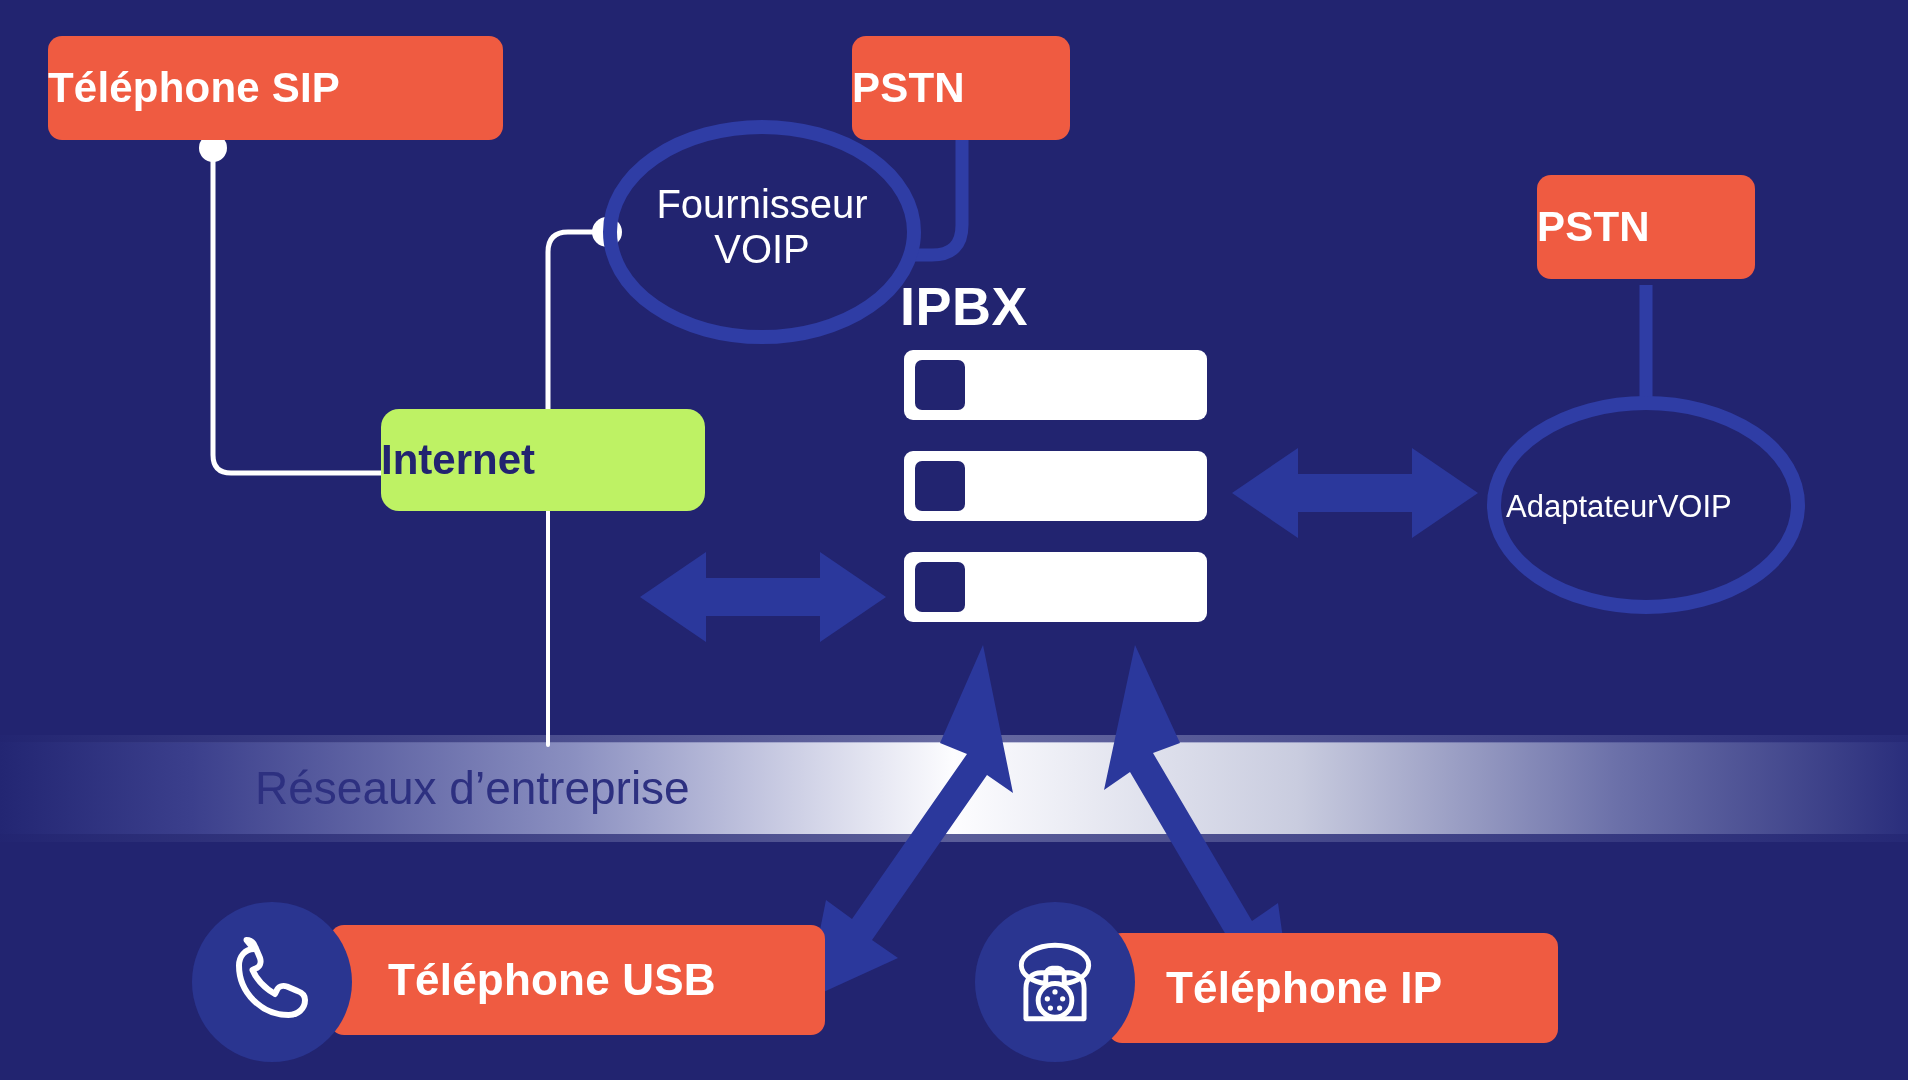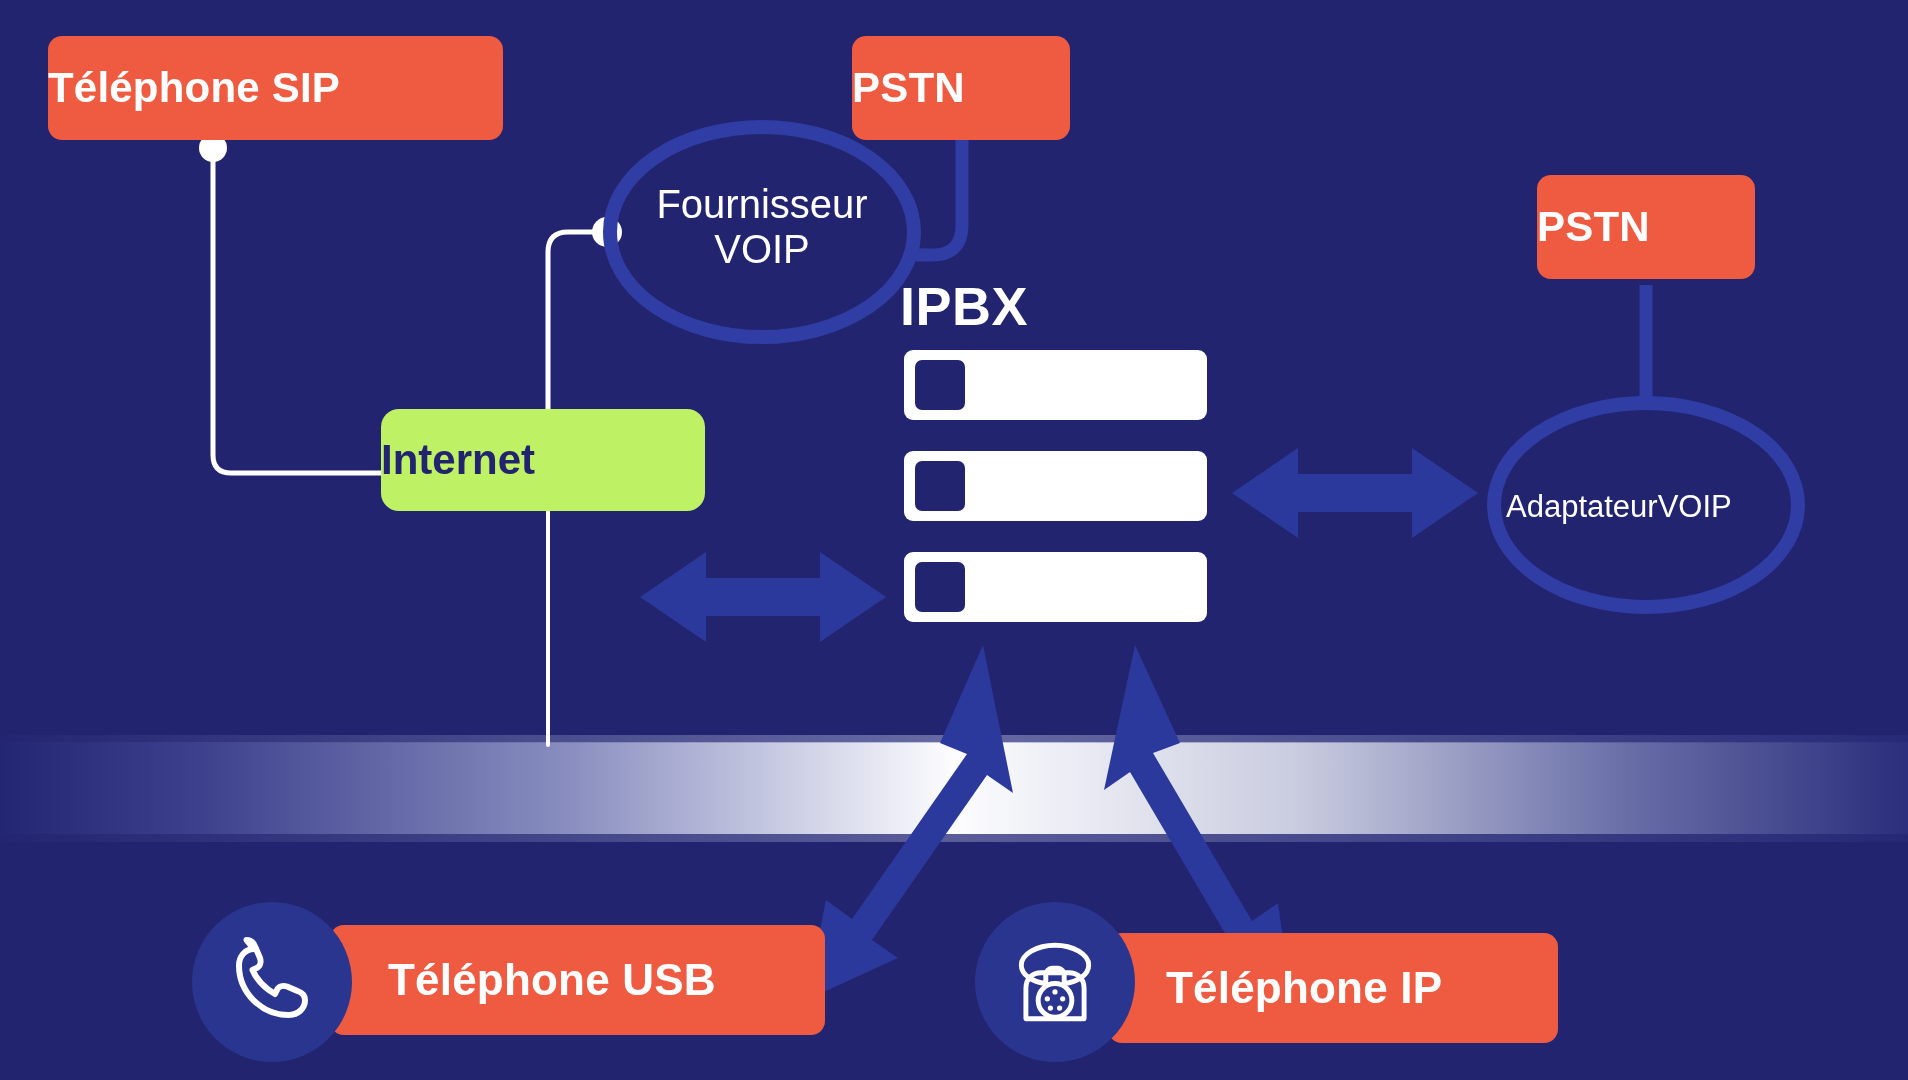--- a/index.html
+++ b/index.html
@@ -200,20 +200,23 @@
       <div class="rack-chip" style="left:11px; top:10px; width:50px; height:50px;"></div>
     </div>
     <div class="rack-row" style="left:0; top:101px; width:303px; height:70px;">
       <div class="rack-chip" style="left:11px; top:10px; width:50px; height:50px;"></div>
     </div>
     <div class="rack-row" style="left:0; top:202px; width:303px; height:70px;">
       <div class="rack-chip" style="left:11px; top:10px; width:50px; height:50px;"></div>
     </div>
   </div>
 
+  <div class="node band-label" style="left:255px; top:755px; width:520px; height:66px; font-size:46px; justify-content:flex-start;">
+    <span>Réseaux d’entreprise</span>
+  </div>
 
   <div class="node pill-orange" style="left:330px; top:925px; width:495px; height:110px; font-size:44px; justify-content:flex-start; padding-left:58px;">
     <span class="phone-btn-label">Téléphone USB</span>
   </div>
 
   <div class="circle-icon" style="left:192px; top:902px; width:160px; height:160px;">
     <svg width="96" height="96" viewBox="0 0 64 64" fill="none" stroke="#ffffff" stroke-width="4" stroke-linecap="round" stroke-linejoin="round">
       <path d="M20 10 c-6 0 -10 5 -10 11 c0 18 15 33 33 33 c6 0 11 -4 11 -10
                c0 -3 -2 -5 -5 -6 l-7 -3 c-3 -1 -6 0 -7 3 l-1 2
                c-7 -4 -12 -9 -15 -16 l2 -1 c3 -1 4 -4 3 -7 l-3 -7 c-1 -3 -3 -5 -6 -5 z"></path>

